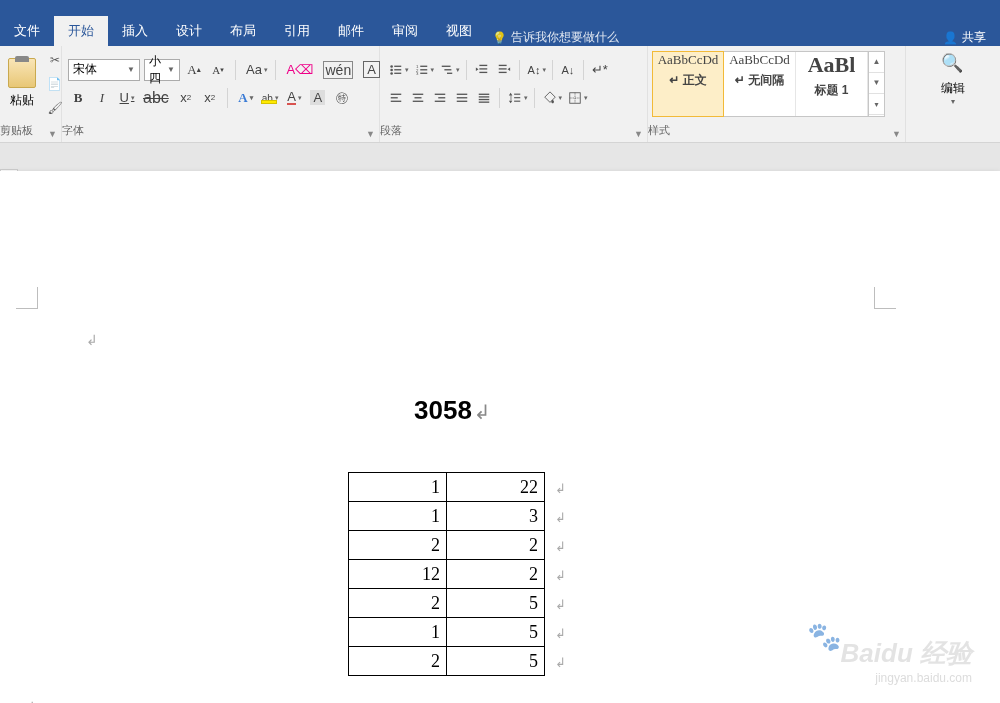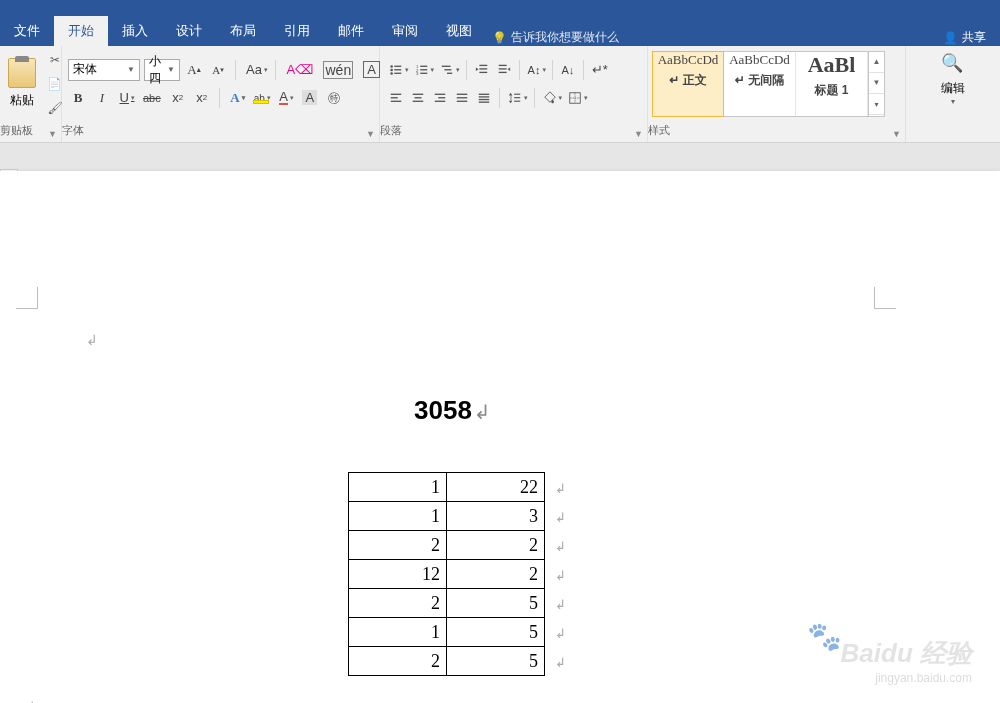--- a/index.html
+++ b/index.html
@@ -156,21 +156,21 @@
               <span style="border:1px solid #666;padding:0 3px">A</span>
             </div>
         </div>
         <div class="font-row">
           <div class="btn" style="font-weight:bold;font-family:serif">B</div>
           <div class="btn" style="font-style:italic;font-family:serif">I</div>
           <div class="btn dd-btn" style="text-decoration:underline;font-family:serif">
               <span>U</span>
               <span class="dd">▾</span>
             </div>
-          <div class="btn" style="text-decoration:line-through;font-size:11px">abc</div>
+          <div class="btn" style="text-decoration:line-through;font-size:16px">abc</div>
           <div class="btn">
               <span>x</span>
               <sub style="font-size:8px">2</sub>
             </div>
           <div class="btn">
               <span>x</span>
               <sup style="font-size:8px">2</sup>
             </div>
           <div class="sep"></div>
           <div class="btn dd-btn" style="color:#3a7bd5;font-family:serif;font-weight:bold">A<span class="dd">▾</span></div>

